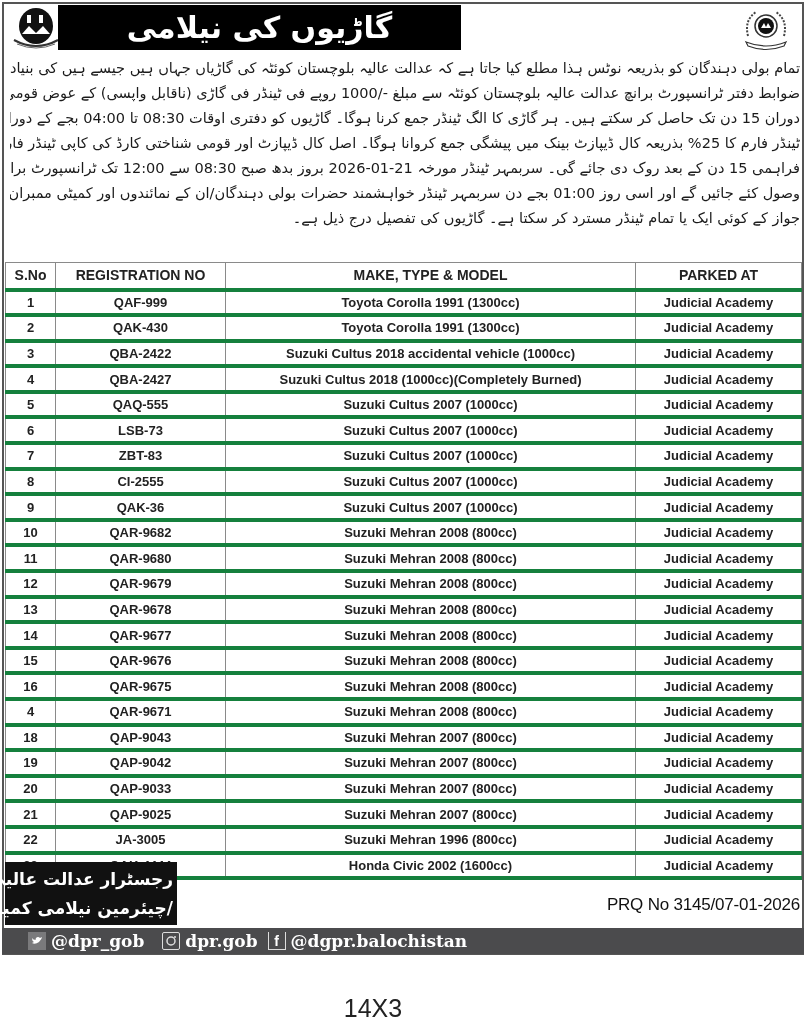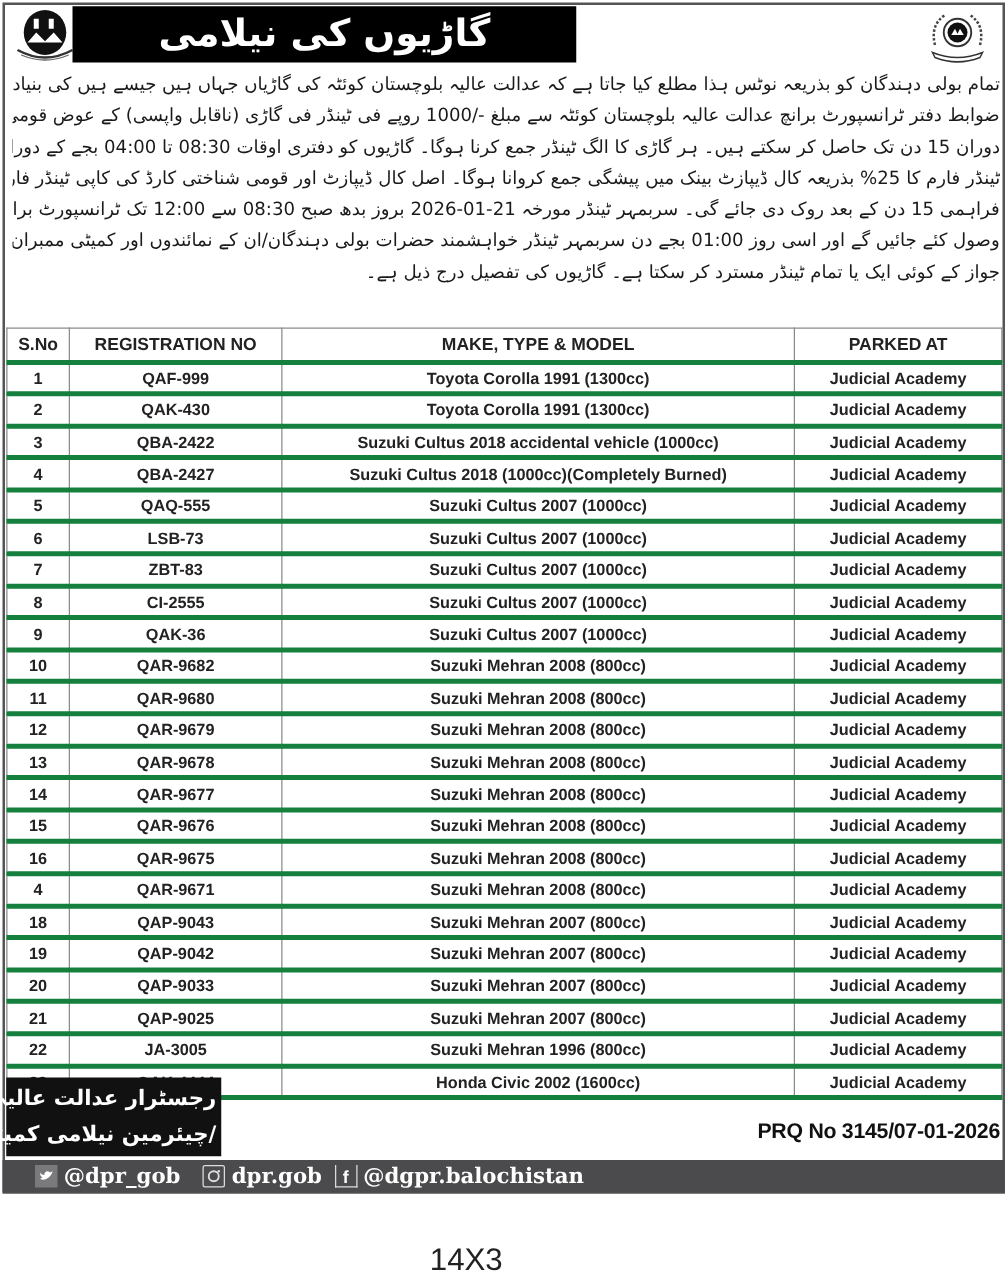--- a/index.html
+++ b/index.html
@@ -25,21 +25,21 @@
   table.vehicles th, table.vehicles td { border: 1.5px solid #8a8a8a; text-align: center; font-weight: bold;
     font-family: "Liberation Sans", sans-serif; font-size: 13px; height: 25.6px; padding: 0 2px; white-space: nowrap; color: #222; }
   table.vehicles tr { border-bottom: 4px solid #15803d; }
   table.vehicles th { font-size: 14px; height: 27px; }
   col.c-sno { width: 50px; } col.c-reg { width: 170px; } col.c-make { width: 410px; } col.c-park { width: 166px; }
 
   .sign-box { position: absolute; left: 5px; top: 862px; width: 172px; height: 63px; background: #111; color: #fff;
     direction: rtl; font-family: "DejaVu Sans", sans-serif; font-weight: bold; font-size: 17px; line-height: 29px; padding: 3px 4px; text-align: right; }
   .sign-box div { white-space: nowrap; }
 
-  .prq { position: absolute; right: 6px; top: 895px; font-family: "Liberation Sans", sans-serif; font-weight: bold; font-size: 17px; color: #111; letter-spacing: -0.2px; }
+  .prq { position: absolute; right: 6px; top: 895px; font-family: "Liberation Sans", sans-serif; font-weight: normal; font-size: 17px; color: #111; letter-spacing: -0.2px; }
 
   .footer-bar { position: absolute; left: 2px; top: 928px; width: 802px; height: 26px; background: #4b4b4d; color: #fff;
     display: flex; align-items: center; font-family: "DejaVu Serif", serif; font-weight: bold; font-size: 17px; padding-left: 2px; }
   .footer-bar .item { display: flex; align-items: center; margin-right: 10px; white-space: nowrap; }
   .footer-bar .ico { display: inline-flex; align-items: center; justify-content: center; width: 18px; height: 18px; margin-right: 5px; }
   .ico-globe { width: 32px !important; height: 22px !important; }
   .ico-tw { background: #7a7a7c; }
   .ico-ig { border: 1.5px solid #ddd; border-radius: 2px; }
   .ico-fb { border: 1.5px solid #ddd; border-top: none; }
 

